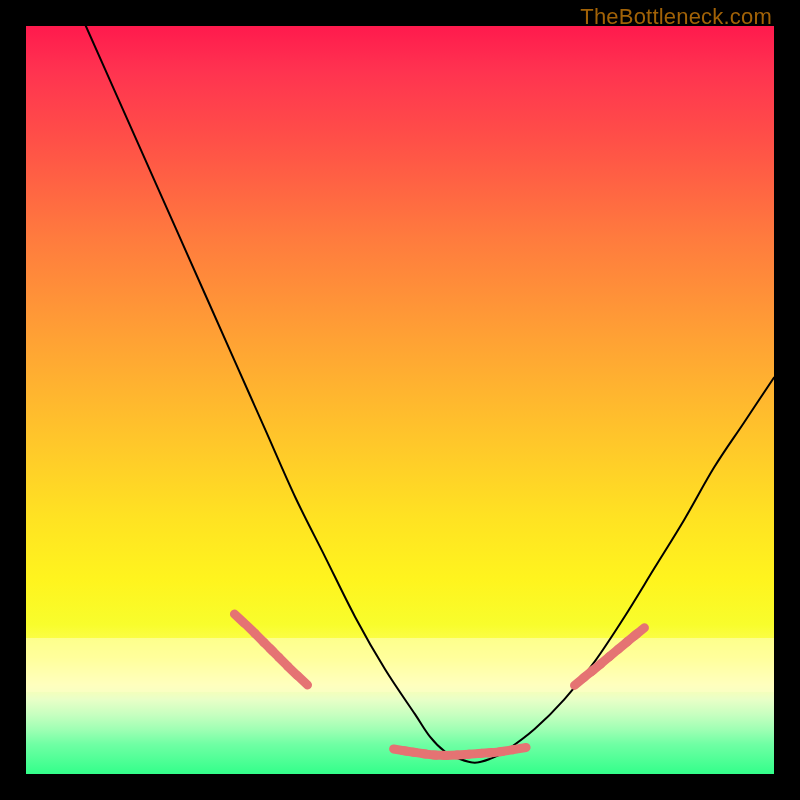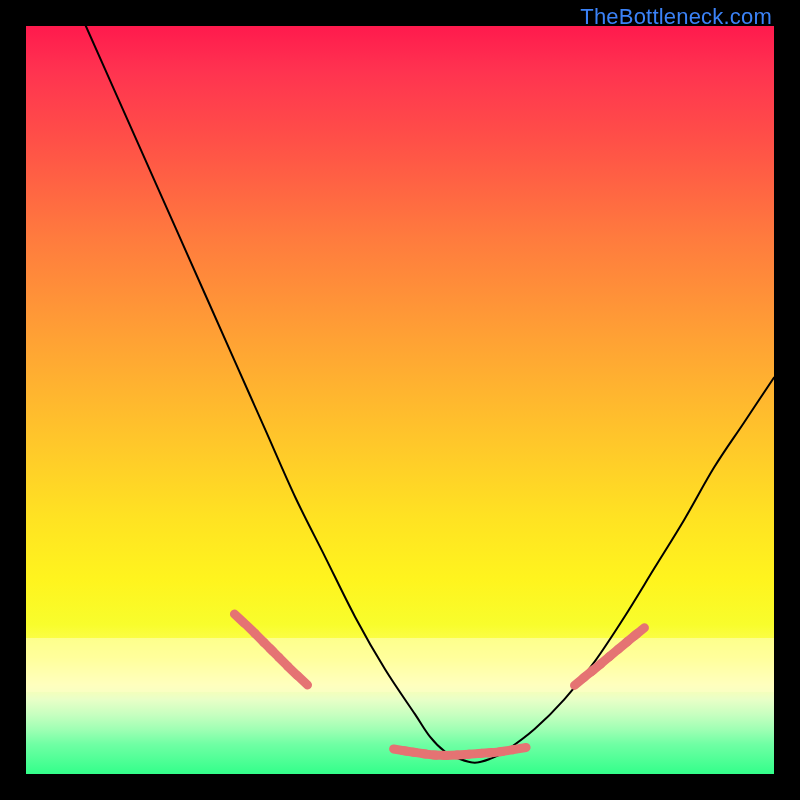--- a/index.html
+++ b/index.html
@@ -59,21 +59,21 @@
     left: 0;
     top: 0;
     width: 748px;
     height: 748px;
     pointer-events: none;
   }
   .watermark {
     position: absolute;
     top: 4px;
     right: 28px;
-    color: #3b82f6;
+    color: #a16207;
     font-size: 22px;
     font-weight: 500;
     letter-spacing: 0.2px;
     user-select: none;
   }
 </style>
 </head>
 <body>
 
 <div class="watermark">TheBottleneck.com</div>

